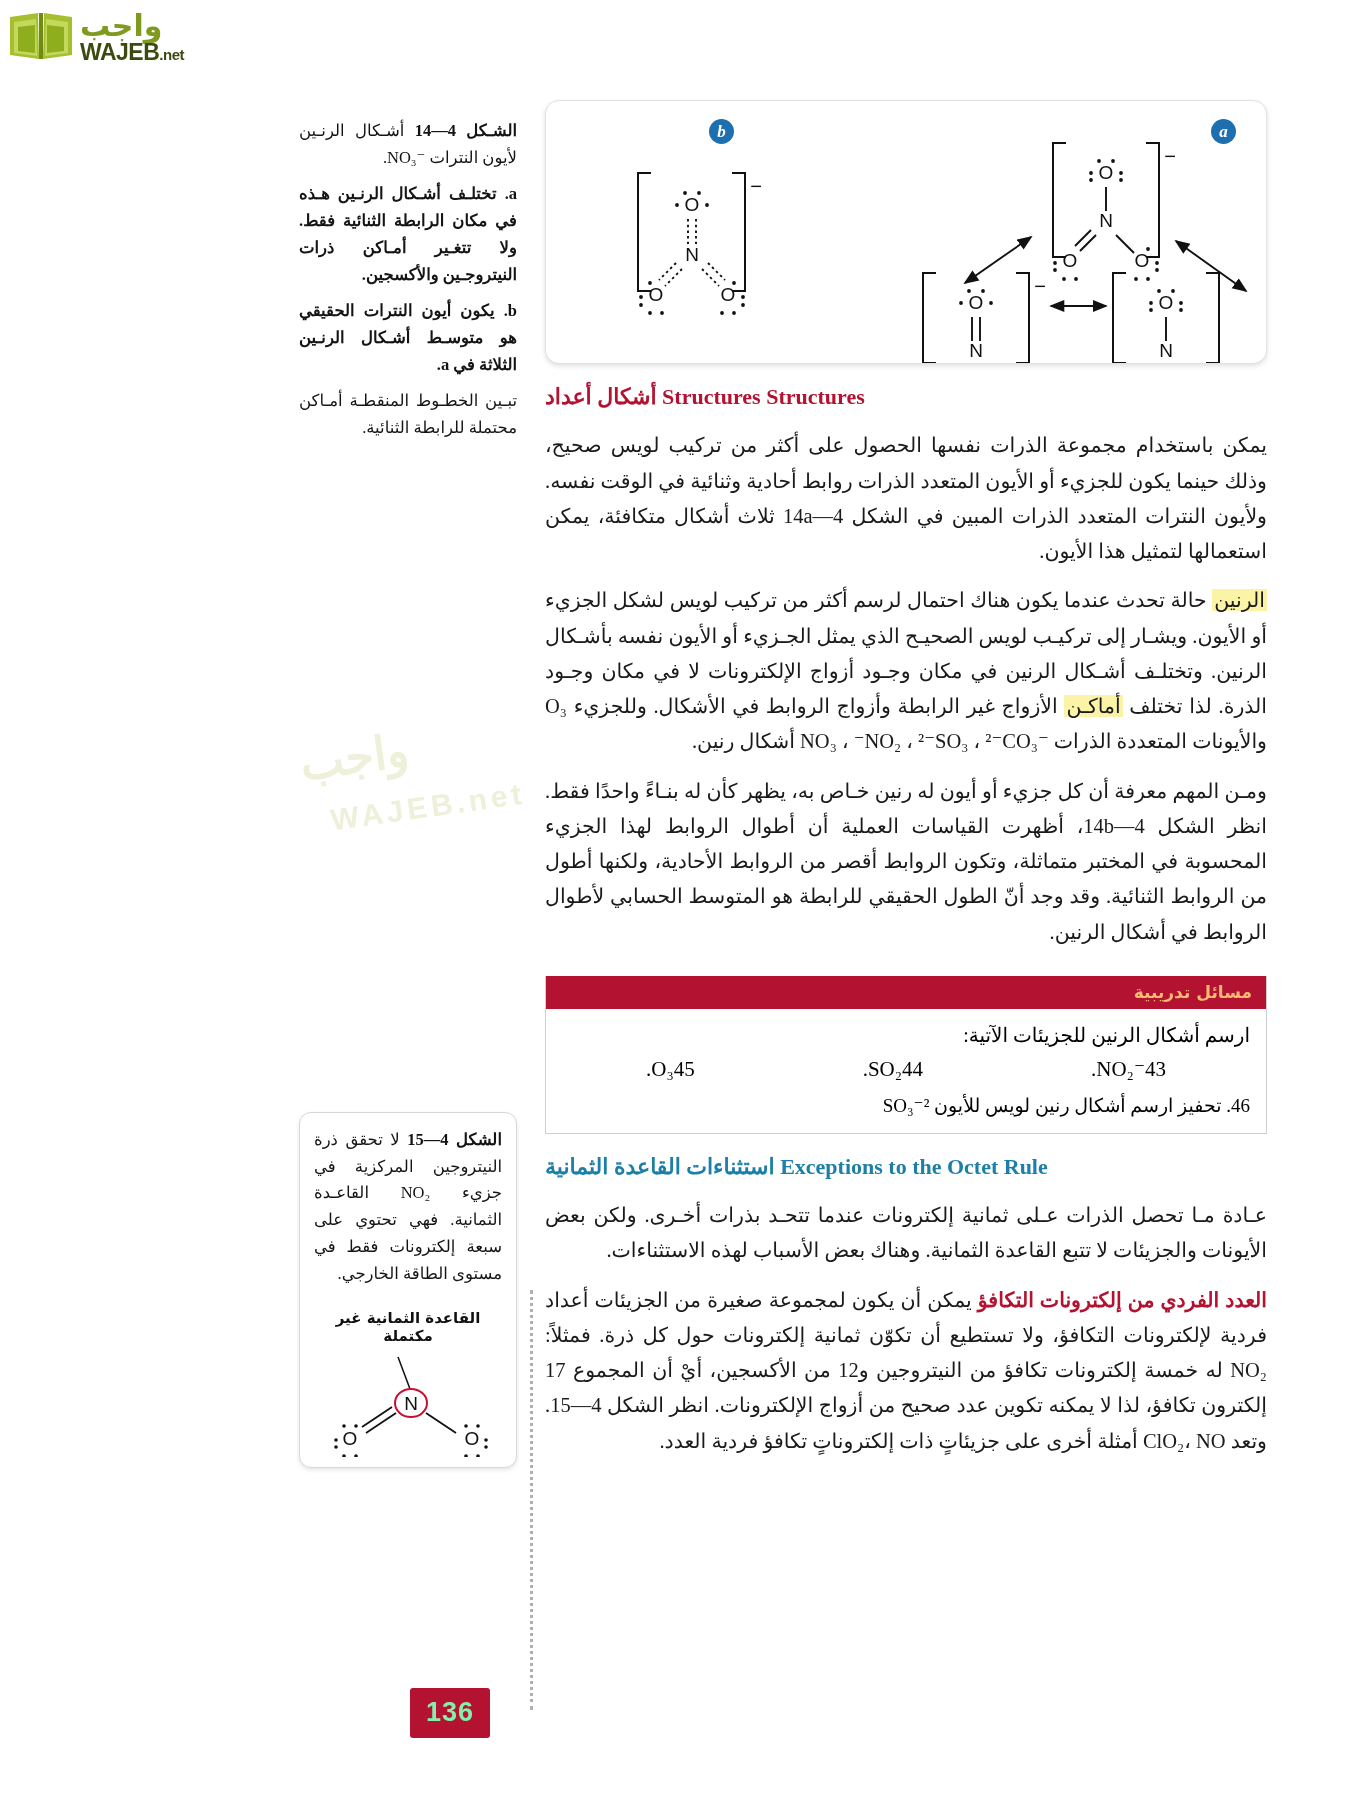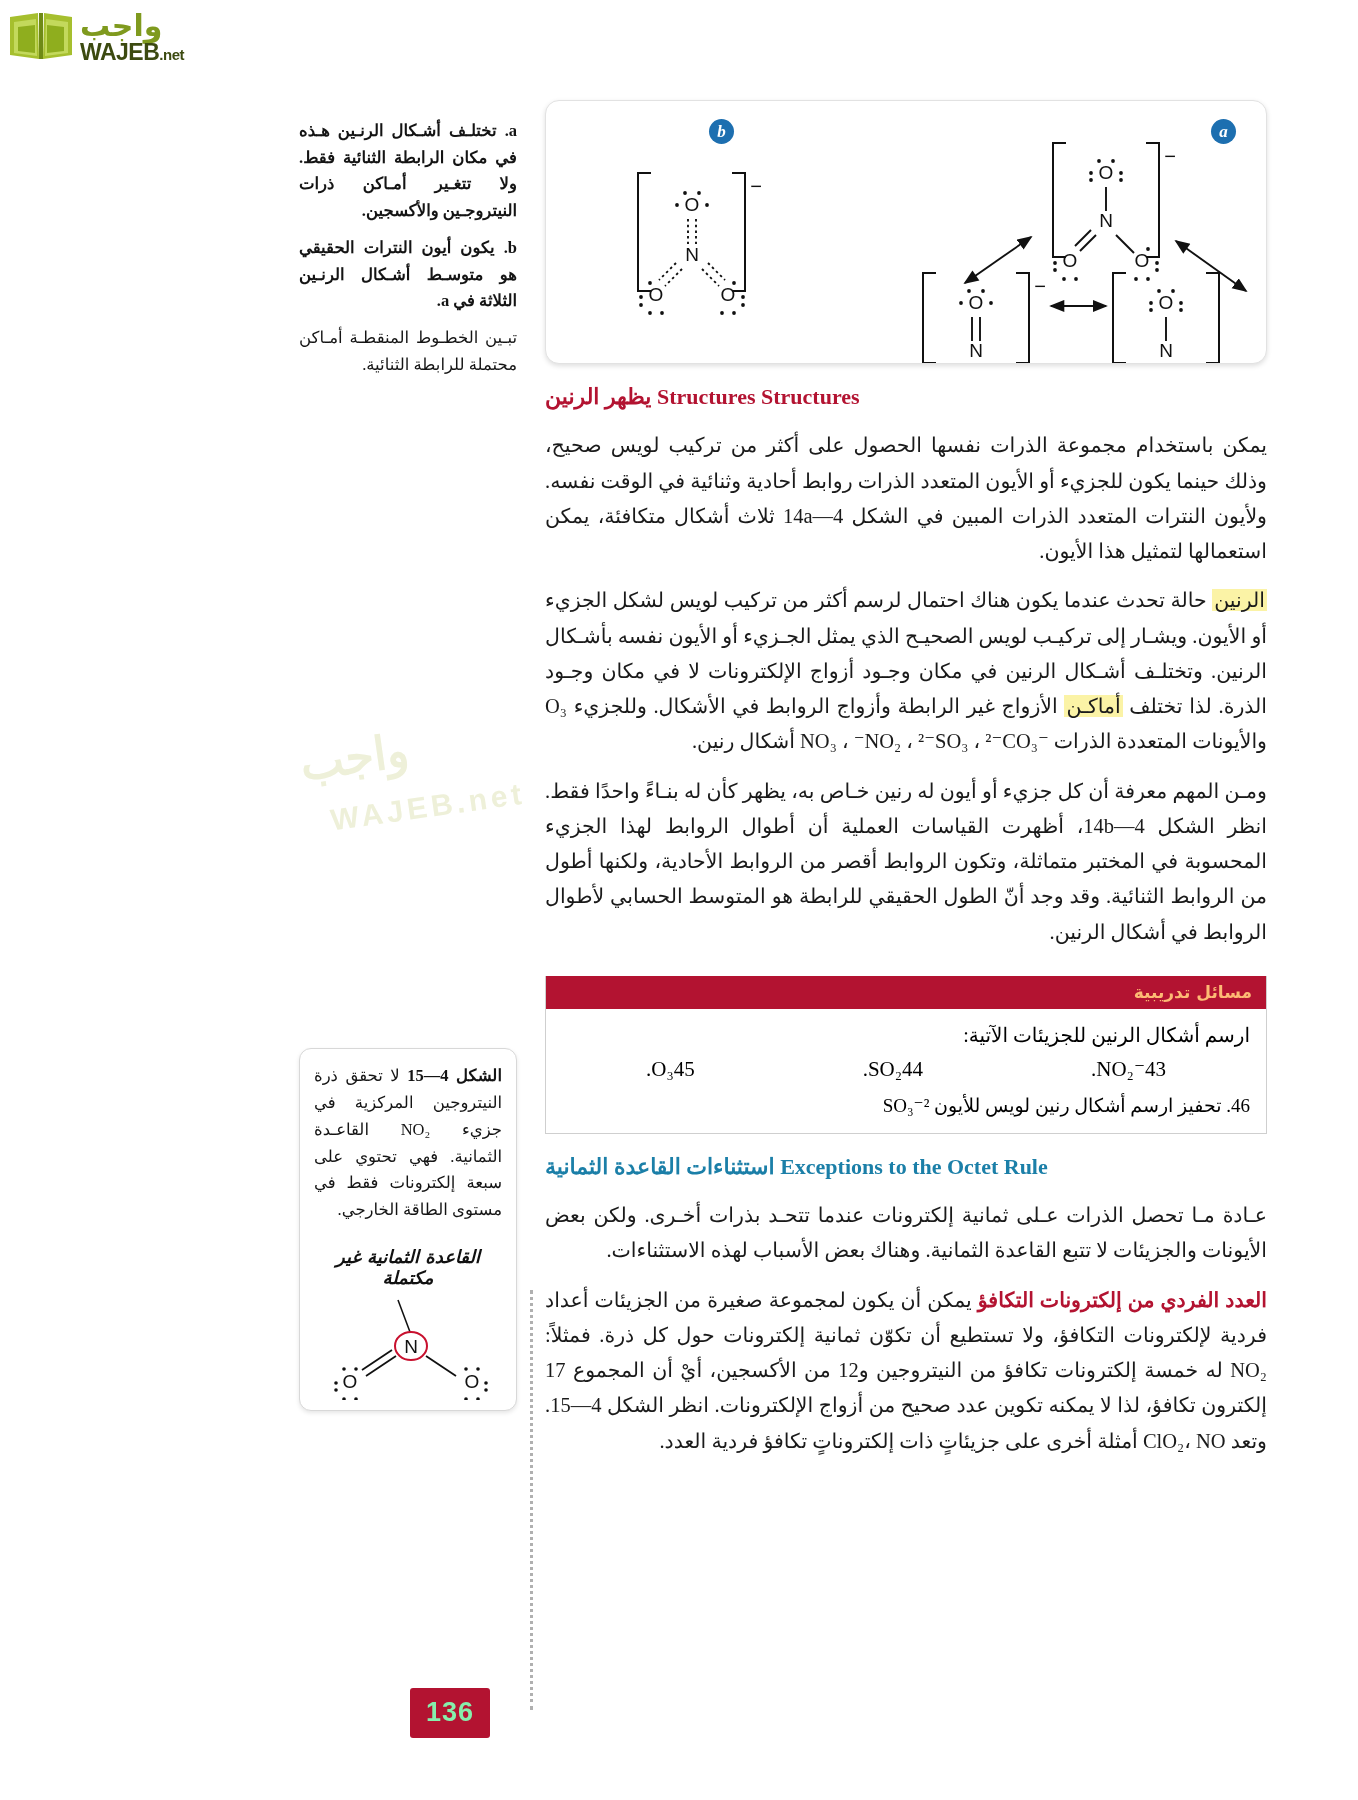--- a/index.html
+++ b/index.html
@@ -323,21 +323,21 @@
           <line x1="620" y1="216" x2="620" y2="240" stroke-width="1.9"></line>
 
           <line x1="505" y1="205" x2="560" y2="205" stroke-width="1.9" marker-end="url(#ah)" marker-start="url(#ahs)"></line>
           <line x1="427" y1="186" x2="493" y2="140" stroke-width="1.9" marker-end="url(#ah)" marker-start="url(#ahs)" transform="translate(-8,-4)"></line>
           <line x1="630" y1="140" x2="700" y2="190" stroke-width="1.9" marker-end="url(#ah)" marker-start="url(#ahs)"></line>
         </g>
       </svg>
     </div>
 
     <h2 class="sec-head">
-      <span class="ar">يظهر الرنين</span>
+      <span class="ar">أشكال أعداد</span>
       <span>Structures Structures</span>
     </h2>
 
     <p class="body">يمكن باستخدام مجموعة الذرات نفسها الحصول على أكثر من تركيب لويس صحيح، وذلك حينما يكون للجزيء أو الأيون المتعدد الذرات روابط أحادية وثنائية في الوقت نفسه. ولأيون النترات المتعدد الذرات  المبين في الشكل 4—14a ثلاث أشكال متكافئة، يمكن استعمالها لتمثيل هذا الأيون.</p>
 
     <p class="body">
       <span class="hl">الرنين</span><span> حالة تحدث عندما يكون هناك احتمال لرسم أكثر من تركيب لويس لشكل الجزيء أو الأيون. ويشـار إلى تركيـب لويس الصحيـح الذي يمثل الجـزيء أو الأيون نفسه بأشـكال الرنين. وتختلـف أشـكال الرنين في مكان وجـود أزواج الإلكترونات لا في مكان وجـود الذرة. لذا تختلف </span><span class="hl">أماكـن</span><span> الأزواج غير الرابطة وأزواج الروابط في الأشكال. وللجزيء O₃ والأيونات المتعددة الذرات ⁻NO₃ ، ⁻NO₂ ، ²⁻SO₃ ، ²⁻CO₃ أشكال رنين.</span>
     </p>
 
     <p class="body">ومـن المهم معرفة أن كل جزيء أو أيون له رنين خـاص به، يظهر كأن له بنـاءً واحدًا فقط. انظر الشكل 4—14b، أظهرت القياسات العملية أن أطوال الروابط لهذا الجزيء المحسوبة في المختبر متماثلة، وتكون الروابط أقصر من الروابط الأحادية، ولكنها أطول من الروابط الثنائية. وقد وجد أنّ الطول الحقيقي للرابطة هو المتوسط الحسابي لأطوال الروابط في أشكال الرنين.</p>
@@ -370,41 +370,45 @@
 
     <p class="body">
       <span class="term">العدد الفردي من إلكترونات التكافؤ</span><span> يمكن أن يكون لمجموعة صغيرة من الجزيئات أعداد فردية لإلكترونات التكافؤ، ولا تستطيع أن تكوّن ثمانية إلكترونات حول كل ذرة. فمثلاً: NO₂ له خمسة إلكترونات تكافؤ من النيتروجين و12 من الأكسجين، أيْ أن المجموع 17 إلكترون تكافؤ، لذا لا يمكنه تكوين عدد صحيح من أزواج الإلكترونات. انظر الشكل 4—15. وتعد ClO₂، NO أمثلة أخرى على جزيئاتٍ ذات إلكتروناتٍ تكافؤ فردية العدد.</span>
     </p>
   </div>
 
   <div class="side-col">
 
     <div class="side-cap">
       <p>
+        <b class="cap-label">الشـكل 4—14</b>
+        <span>أشـكال الرنـين لأيون النترات ⁻NO₃.</span>
+      </p>
+      <p>
         <b>a.</b>
         <b>تختلـف أشـكال الرنـين هـذه في مكان الرابطة الثنائية فقط. ولا تتغـير أمـاكن ذرات النيتروجـين والأكسجين.</b>
       </p>
       <p>
         <b>b.</b>
         <b>يكون أيون النترات الحقيقي هو متوسـط أشـكال الرنـين الثلاثة في a.</b>
       </p>
       <p>تبـين الخطـوط المنقطـة أمـاكن محتملة للرابطة الثنائية.</p>
     </div>
 
     <div style="height:660px"></div>
 
     <div class="fig15box">
       <div class="side-cap">
         <p>
           <b class="cap-label">الشكل 4—15</b>
           <span>لا تحقق ذرة النيتروجين المركزية في جزيء NO₂ القاعـدة الثمانية. فهي تحتوي على سبعة إلكترونات فقط في مستوى الطاقة الخارجي.</span>
         </p>
       </div>
 
-      <div style="text-align:center;margin-top:22px;font-size:18px;font-family:'DejaVu Sans','Liberation Sans',sans-serif;font-weight:bold;color:#111;font-style:italic;">القاعدة الثمانية غير مكتملة</div>
+      <div style="text-align:center;margin-top:22px;font-size:15px;font-family:'DejaVu Sans','Liberation Sans',sans-serif;font-weight:bold;color:#111;">القاعدة الثمانية غير مكتملة</div>
 
       <svg width="188" height="110" viewBox="0 0 188 110" style="margin:2px auto 0 auto;">
         <g font-family="Liberation Sans, sans-serif" font-size="19" fill="#111" text-anchor="middle">
 
           <line x1="84" y1="10" x2="96" y2="42" stroke="#111" stroke-width="1.6"></line>
 
           <ellipse cx="97" cy="56" rx="16" ry="14" fill="none" stroke="#c8102e" stroke-width="2"></ellipse>
           <text x="97" y="63">N</text>
 
           <text x="36" y="98">O</text>

